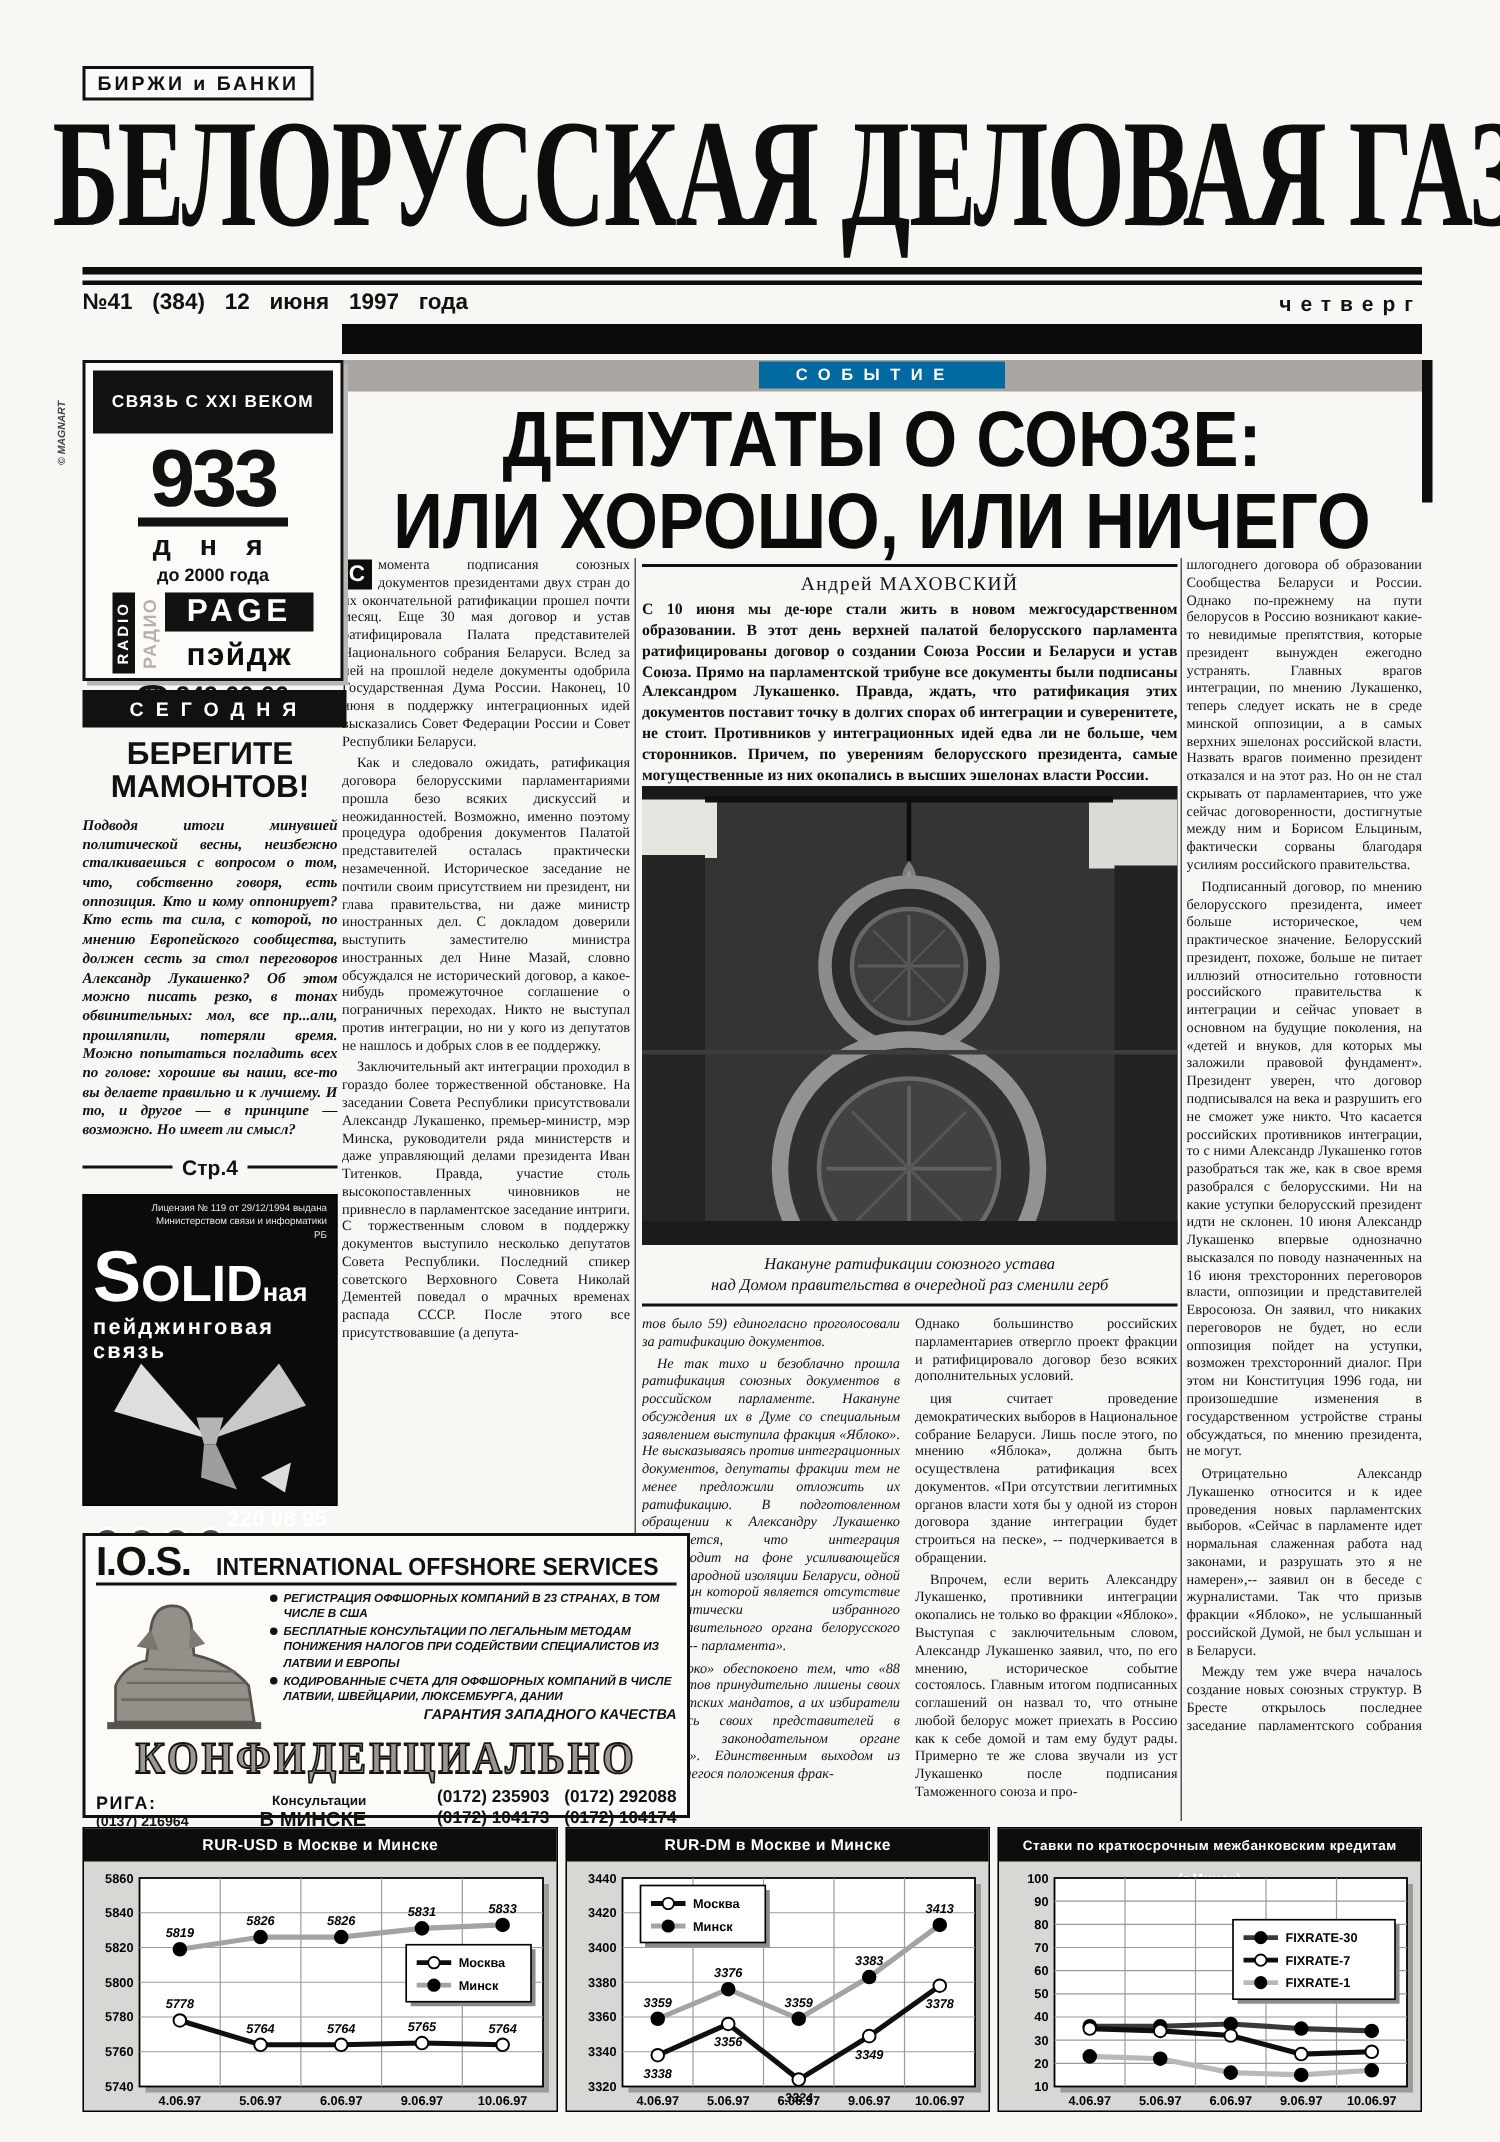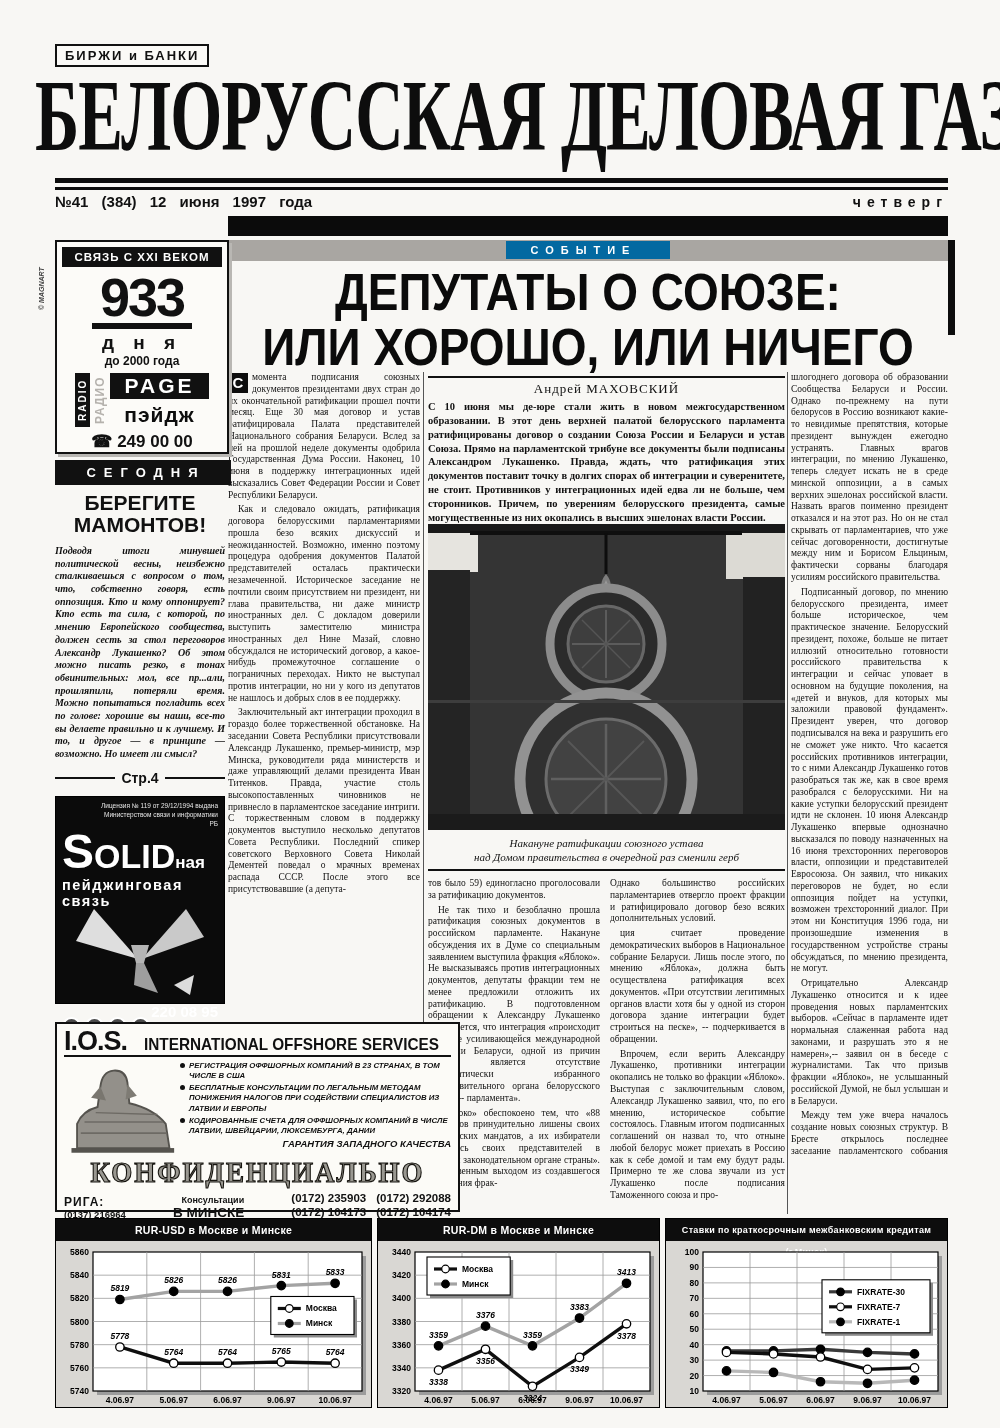--- a/index.html
+++ b/index.html
@@ -38,21 +38,21 @@
            font:bold 15px/20px "Liberation Sans",sans-serif;margin:1px 4px 0 0;}
   .lede{left:428px;top:400px;width:357px;font-weight:bold;font-size:10.5px;line-height:1.32;text-align:justify;}
   .photo{left:428px;top:524px;width:357px;height:306px;background:#343434;}
   .caption{left:428px;top:836px;width:357px;text-align:center;font-style:italic;font-weight:normal;
            font-size:11px;line-height:1.3;}
   .caprule{left:428px;top:869px;width:357px;height:2px;background:#111;}
 
   
   .pager{left:55px;top:240px;width:170px;height:210px;border:2px solid #111;background:#fcfbf8;
          box-shadow:3px 3px 0 #b9b7b3;text-align:center;}
-  .pager-head{background:#111;color:#fff;margin:5px;padding:4px 0;
+  .pager-head{background:#111;color:#fff;margin:5px;padding:15px 0;
               font:bold 11.5px "Liberation Sans",sans-serif;letter-spacing:1px;}
   .days-num{display:inline-block;font:900 54px/0.95 "Liberation Sans",sans-serif;
             border-bottom:6px solid #111;padding:0 8px;letter-spacing:-2px;}
   .days-word{font:bold 19px "Liberation Sans",sans-serif;letter-spacing:7px;margin-top:3px;}
   .days-sub{font:bold 12px "Liberation Sans",sans-serif;}
   .radio-row{display:flex;justify-content:center;align-items:stretch;gap:3px;margin-top:5px;height:54px;}
   .radio-en{background:#111;color:#fff;writing-mode:vertical-rl;transform:rotate(180deg);
             font:bold 10px "Liberation Sans",sans-serif;letter-spacing:2px;padding:1px 2px;}
   .radio-ru{color:#b5b2ad;writing-mode:vertical-rl;transform:rotate(180deg);
             font:bold 12px "Liberation Sans",sans-serif;letter-spacing:1px;}
@@ -178,21 +178,21 @@
       <rect x="0" y="290" width="357" height="16" fill="#1b1b1b"></rect>
       <rect x="0" y="176" width="357" height="3" fill="#3d3d3d"></rect>
     </svg>
   </div>
   <div class="abs caption">
     <div>Накануне ратификации союзного устава</div>
     <div>над Домом правительства в очередной раз сменили герб</div>
   </div>
   <div class="abs caprule"></div>
 
-  <div class="abs coltxt" style="left:428px;top:878px;width:172px;height:336px;">
+  <div class="abs coltxt" style="left:428px;top:878px;width:172px;height:336px;font-style:italic;">
     <p>тов было 59) единогласно проголосовали за ратификацию документов.</p>
     <p>Не так тихо и безоблачно прошла ратификация союзных документов в российском парламенте. Накануне обсуждения их в Думе со специальным заявлением выступила фракция «Яблоко». Не высказываясь против интеграционных документов, депутаты фракции тем не менее предложили отложить их ратификацию. В подготовленном обращении к Александру Лукашенко указывается, что интеграция «происходит на фоне усиливающейся международной изоляции Беларуси, одной из причин которой является отсутствие демократически избранного представительного органа белорусского народа -- парламента».</p>
     <p>«Яблоко» обеспокоено тем, что «88 депутатов принудительно лишены своих депутатских мандатов, а их избиратели лишились своих представителей в высшем законодательном органе страны». Единственным выходом из создавшегося положения фрак-</p>
   </div>
   <div class="abs coltxt" style="left:610px;top:878px;width:175px;height:336px;">
     <p>Однако большинство российских парламентариев отвергло проект фракции и ратифицировало договор безо всяких дополнительных условий.</p>
     <p>ция считает проведение демократических выборов в Национальное собрание Беларуси. Лишь после этого, по мнению «Яблока», должна быть осуществлена ратификация всех документов. «При отсутствии легитимных органов власти хотя бы у одной из сторон договора здание интеграции будет строиться на песке», -- подчеркивается в обращении.</p>
     <p>Впрочем, если верить Александру Лукашенко, противники интеграции окопались не только во фракции «Яблоко». Выступая с заключительным словом, Александр Лукашенко заявил, что, по его мнению, историческое событие состоялось. Главным итогом подписанных соглашений он назвал то, что отныне любой белорус может приехать в Россию как к себе домой и там ему будут рады. Примерно те же слова звучали из уст Лукашенко после подписания Таможенного союза и про-</p>
   </div>
 

